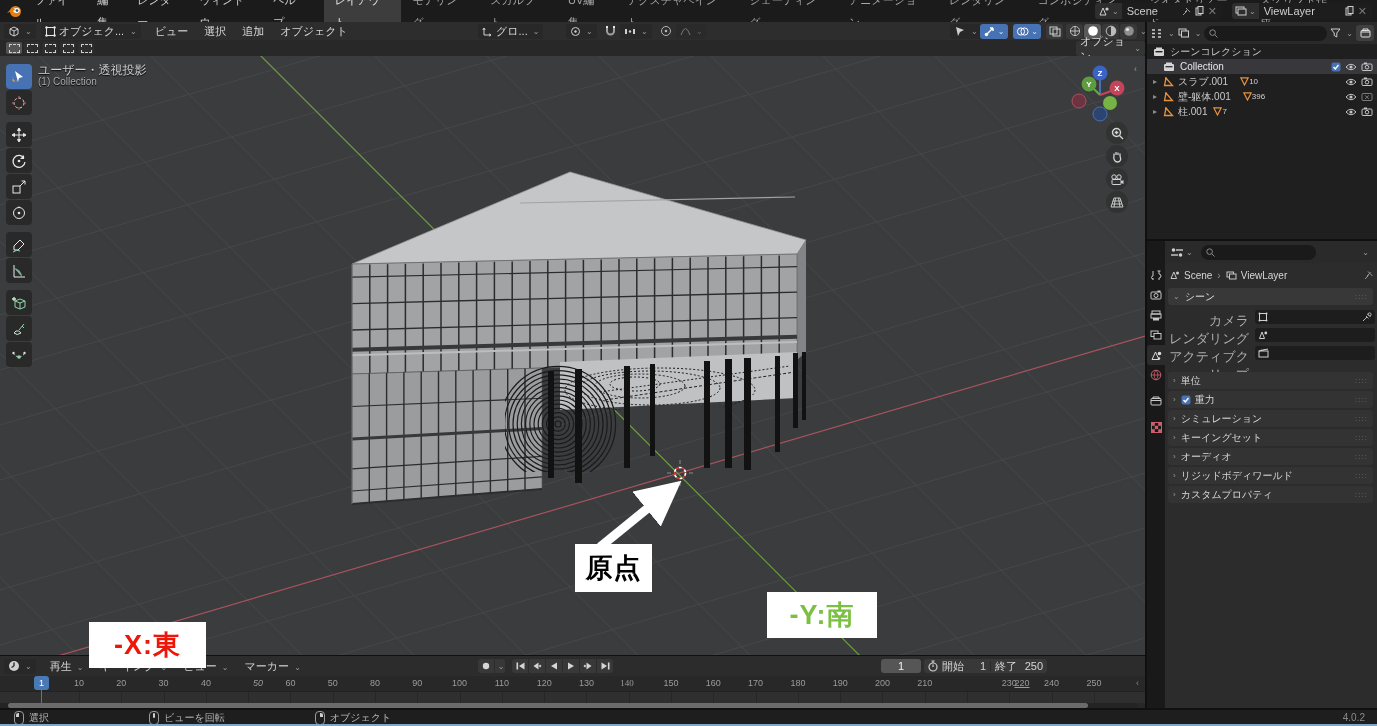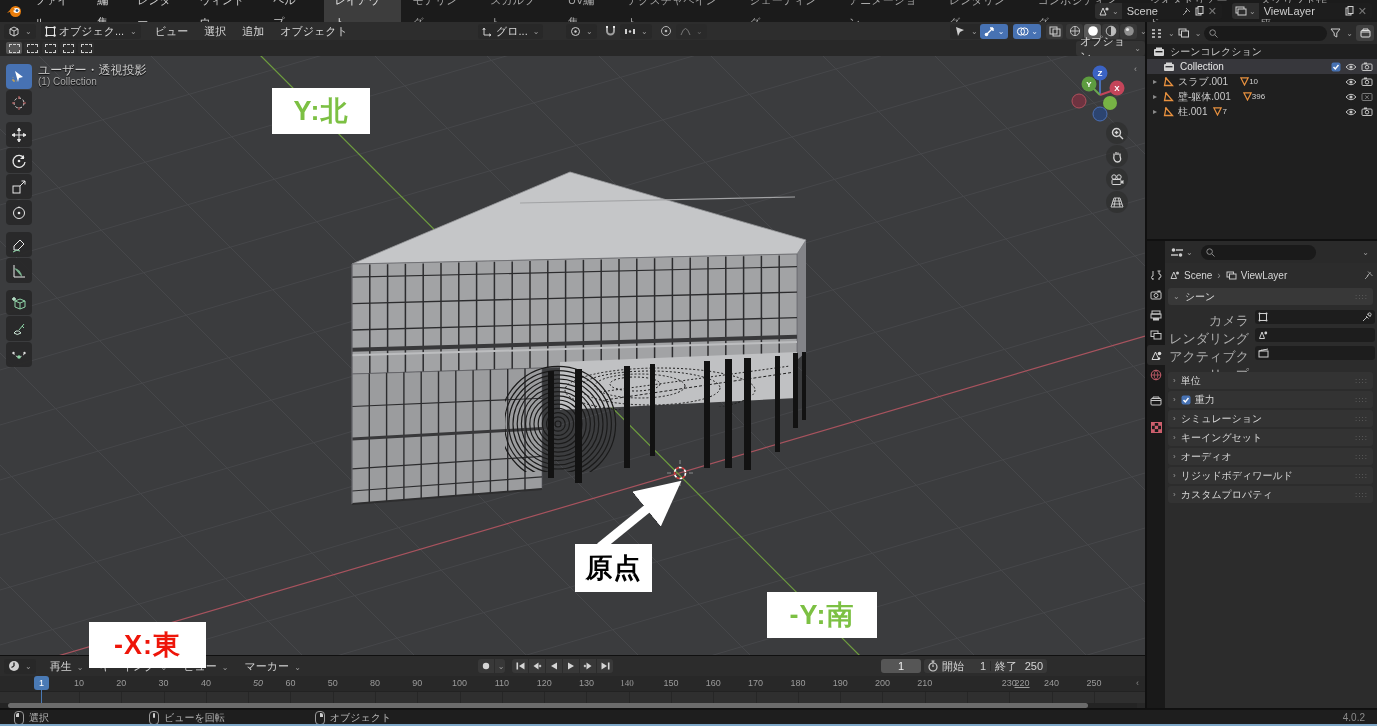--- a/index.html
+++ b/index.html
@@ -1030,21 +1030,20 @@
     </span>
     <span style="margin-left:auto;margin-right:12px;color:#8a8a8a">4.0.2</span>
   </div>
 
   <div class="gap-h" style="left:1145px;top:22px;width:2px;height:686px"></div>
   <div class="gap-h" style="left:1147px;top:239px;width:230px;height:2px"></div>
   <div class="gap-h" style="left:0;top:655px;width:1145px;height:1px"></div>
   <div class="gap-h" style="left:0;top:708px;width:1377px;height:1px"></div>
   <div class="gap-h" style="left:0;top:724px;width:1377px;height:2px;background:#7da7c8"></div>
 
-  <div class="anno" style="left:272px;top:88px;width:98px;height:46px;color:#7cc043">Y:北</div>
   <div class="anno" style="left:767px;top:592px;width:110px;height:46px;color:#7cc043">-Y:南</div>
   <div class="anno" style="left:89px;top:622px;width:117px;height:46px;color:#ee1509">-X:東</div>
   <div class="anno" style="left:575px;top:544px;width:77px;height:48px;color:#000">原点</div>
   <svg class="abs" style="left:0;top:0;z-index:55;pointer-events:none" width="1377" height="726">
     <defs>
         <marker id="ah" markerWidth="5" markerHeight="5" refX="2.5" refY="2.5" orient="auto">
           <path d="M0 0 L5 2.5 L0 5 Z" fill="#ffffff"></path>
         </marker>
       </defs>
     <line x1="600" y1="547" x2="664" y2="495" stroke="#ffffff" stroke-width="9" marker-end="url(#ah)"></line>

